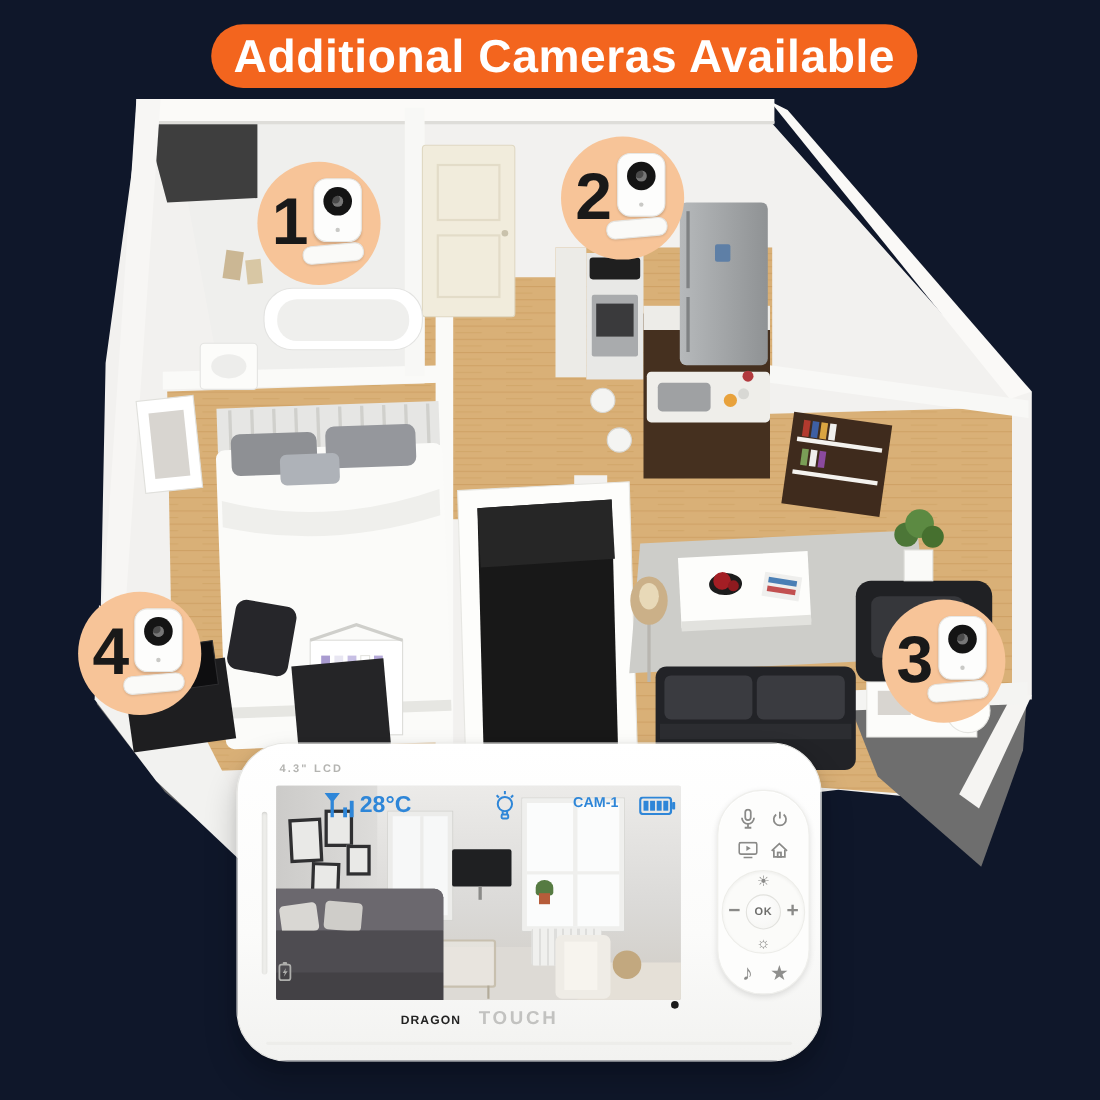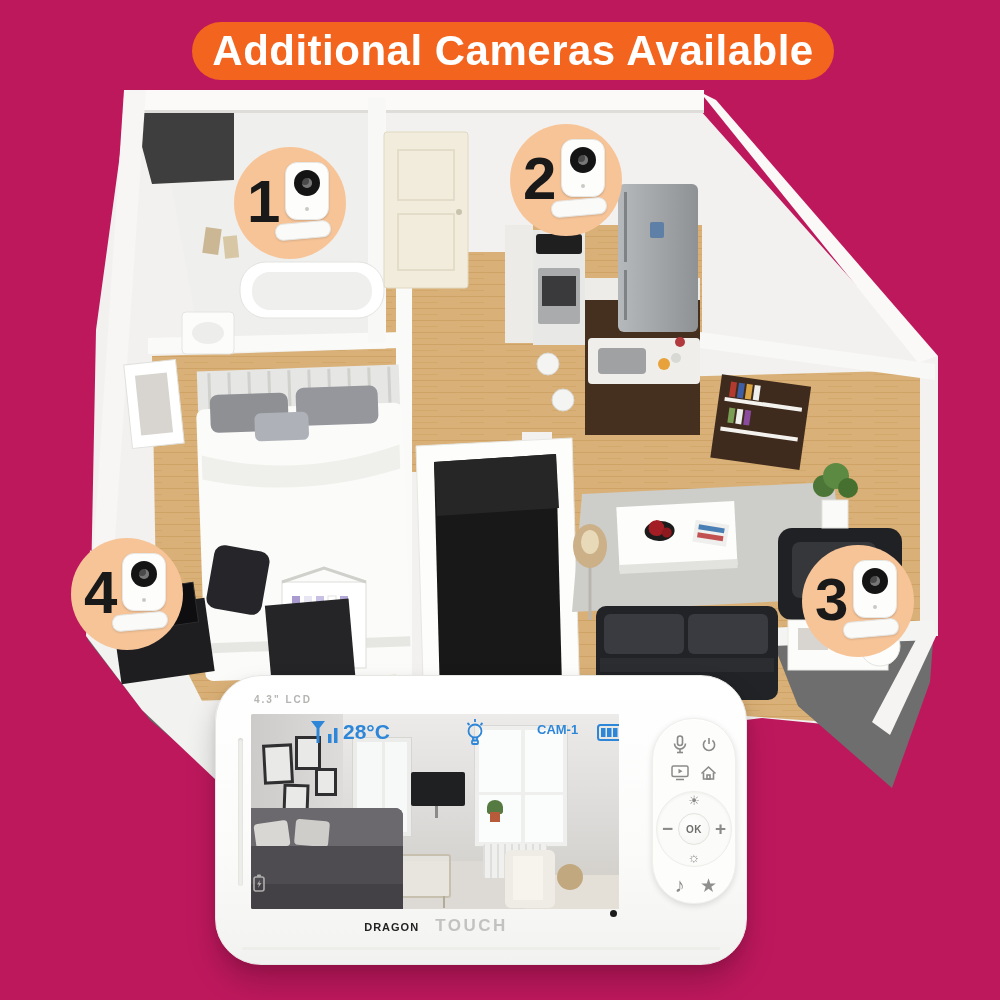--- a/index.html
+++ b/index.html
@@ -1,16 +1,16 @@
 <!DOCTYPE html>
 <html><head>
 <meta charset="utf-8">
 <style>
   html,body{margin:0;padding:0;background:#ffffff;}
-  .stage{position:relative;width:1000px;height:1000px;background:#be185d;overflow:hidden;
+  .stage{position:relative;width:1000px;height:1000px;background:#0f172a;overflow:hidden;
          font-family:"Liberation Sans",sans-serif;}
 
   
   .banner{position:absolute;left:192px;top:22px;width:642px;height:58px;border-radius:29px;
           background:#F3651E;display:flex;align-items:center;justify-content:center;}
   .banner span{color:#ffffff;font-size:42px;font-weight:700;letter-spacing:0.5px;}
 
   
   .floorplan{position:absolute;left:0;top:80px;width:1000px;height:720px;}
 
@@ -79,21 +79,21 @@
   .sc-table::before{content:"";position:absolute;left:4px;bottom:-12px;width:2px;height:12px;background:#B3AB9A;}
   .sc-table::after{content:"";position:absolute;right:4px;bottom:-12px;width:2px;height:12px;background:#B3AB9A;}
   .sc-bouquet{position:absolute;left:128px;top:124px;width:20px;height:18px;border-radius:50%;background:#5E7F4B;}
   .sc-plantpot{position:absolute;left:236px;top:86px;width:16px;height:14px;border-radius:50% 50% 20% 20%;background:#567B42;}
   .sc-plantpot::after{content:"";position:absolute;left:3px;top:12px;width:10px;height:10px;background:#B65C3A;}
   .sc-chair{position:absolute;left:254px;top:136px;width:50px;height:58px;background:#EFECE6;border-radius:6px;}
   .sc-chair::after{content:"";position:absolute;left:8px;top:6px;width:30px;height:44px;background:#F7F4EE;}
   .sc-basket{position:absolute;left:306px;top:150px;width:26px;height:26px;border-radius:50%;background:#C2A87F;}
 
   
-  .osd{position:absolute;inset:0;z-index:3;margin-left:16px;}
+  .osd{position:absolute;inset:0;z-index:3;}
   .osd-temp{position:absolute;left:76px;top:6px;font-size:21px;font-weight:700;color:#2E86D8;}
   .osd-cam{position:absolute;left:270px;top:8px;font-size:13px;font-weight:700;color:#2E86D8;}
   .osd-signal{position:absolute;left:44px;top:7px;}
   .osd-bulb{position:absolute;left:198px;top:4px;}
   .osd-batt{position:absolute;left:330px;top:10px;}
 
   
   .panel{position:absolute;left:436px;top:42px;width:82px;height:184px;border-radius:41px;
          background:#FDFDFC;border:1px solid #EFEFEC;
          box-shadow:0 2px 6px rgba(0,0,0,0.12),inset 0 1px 0 #ffffff;}

